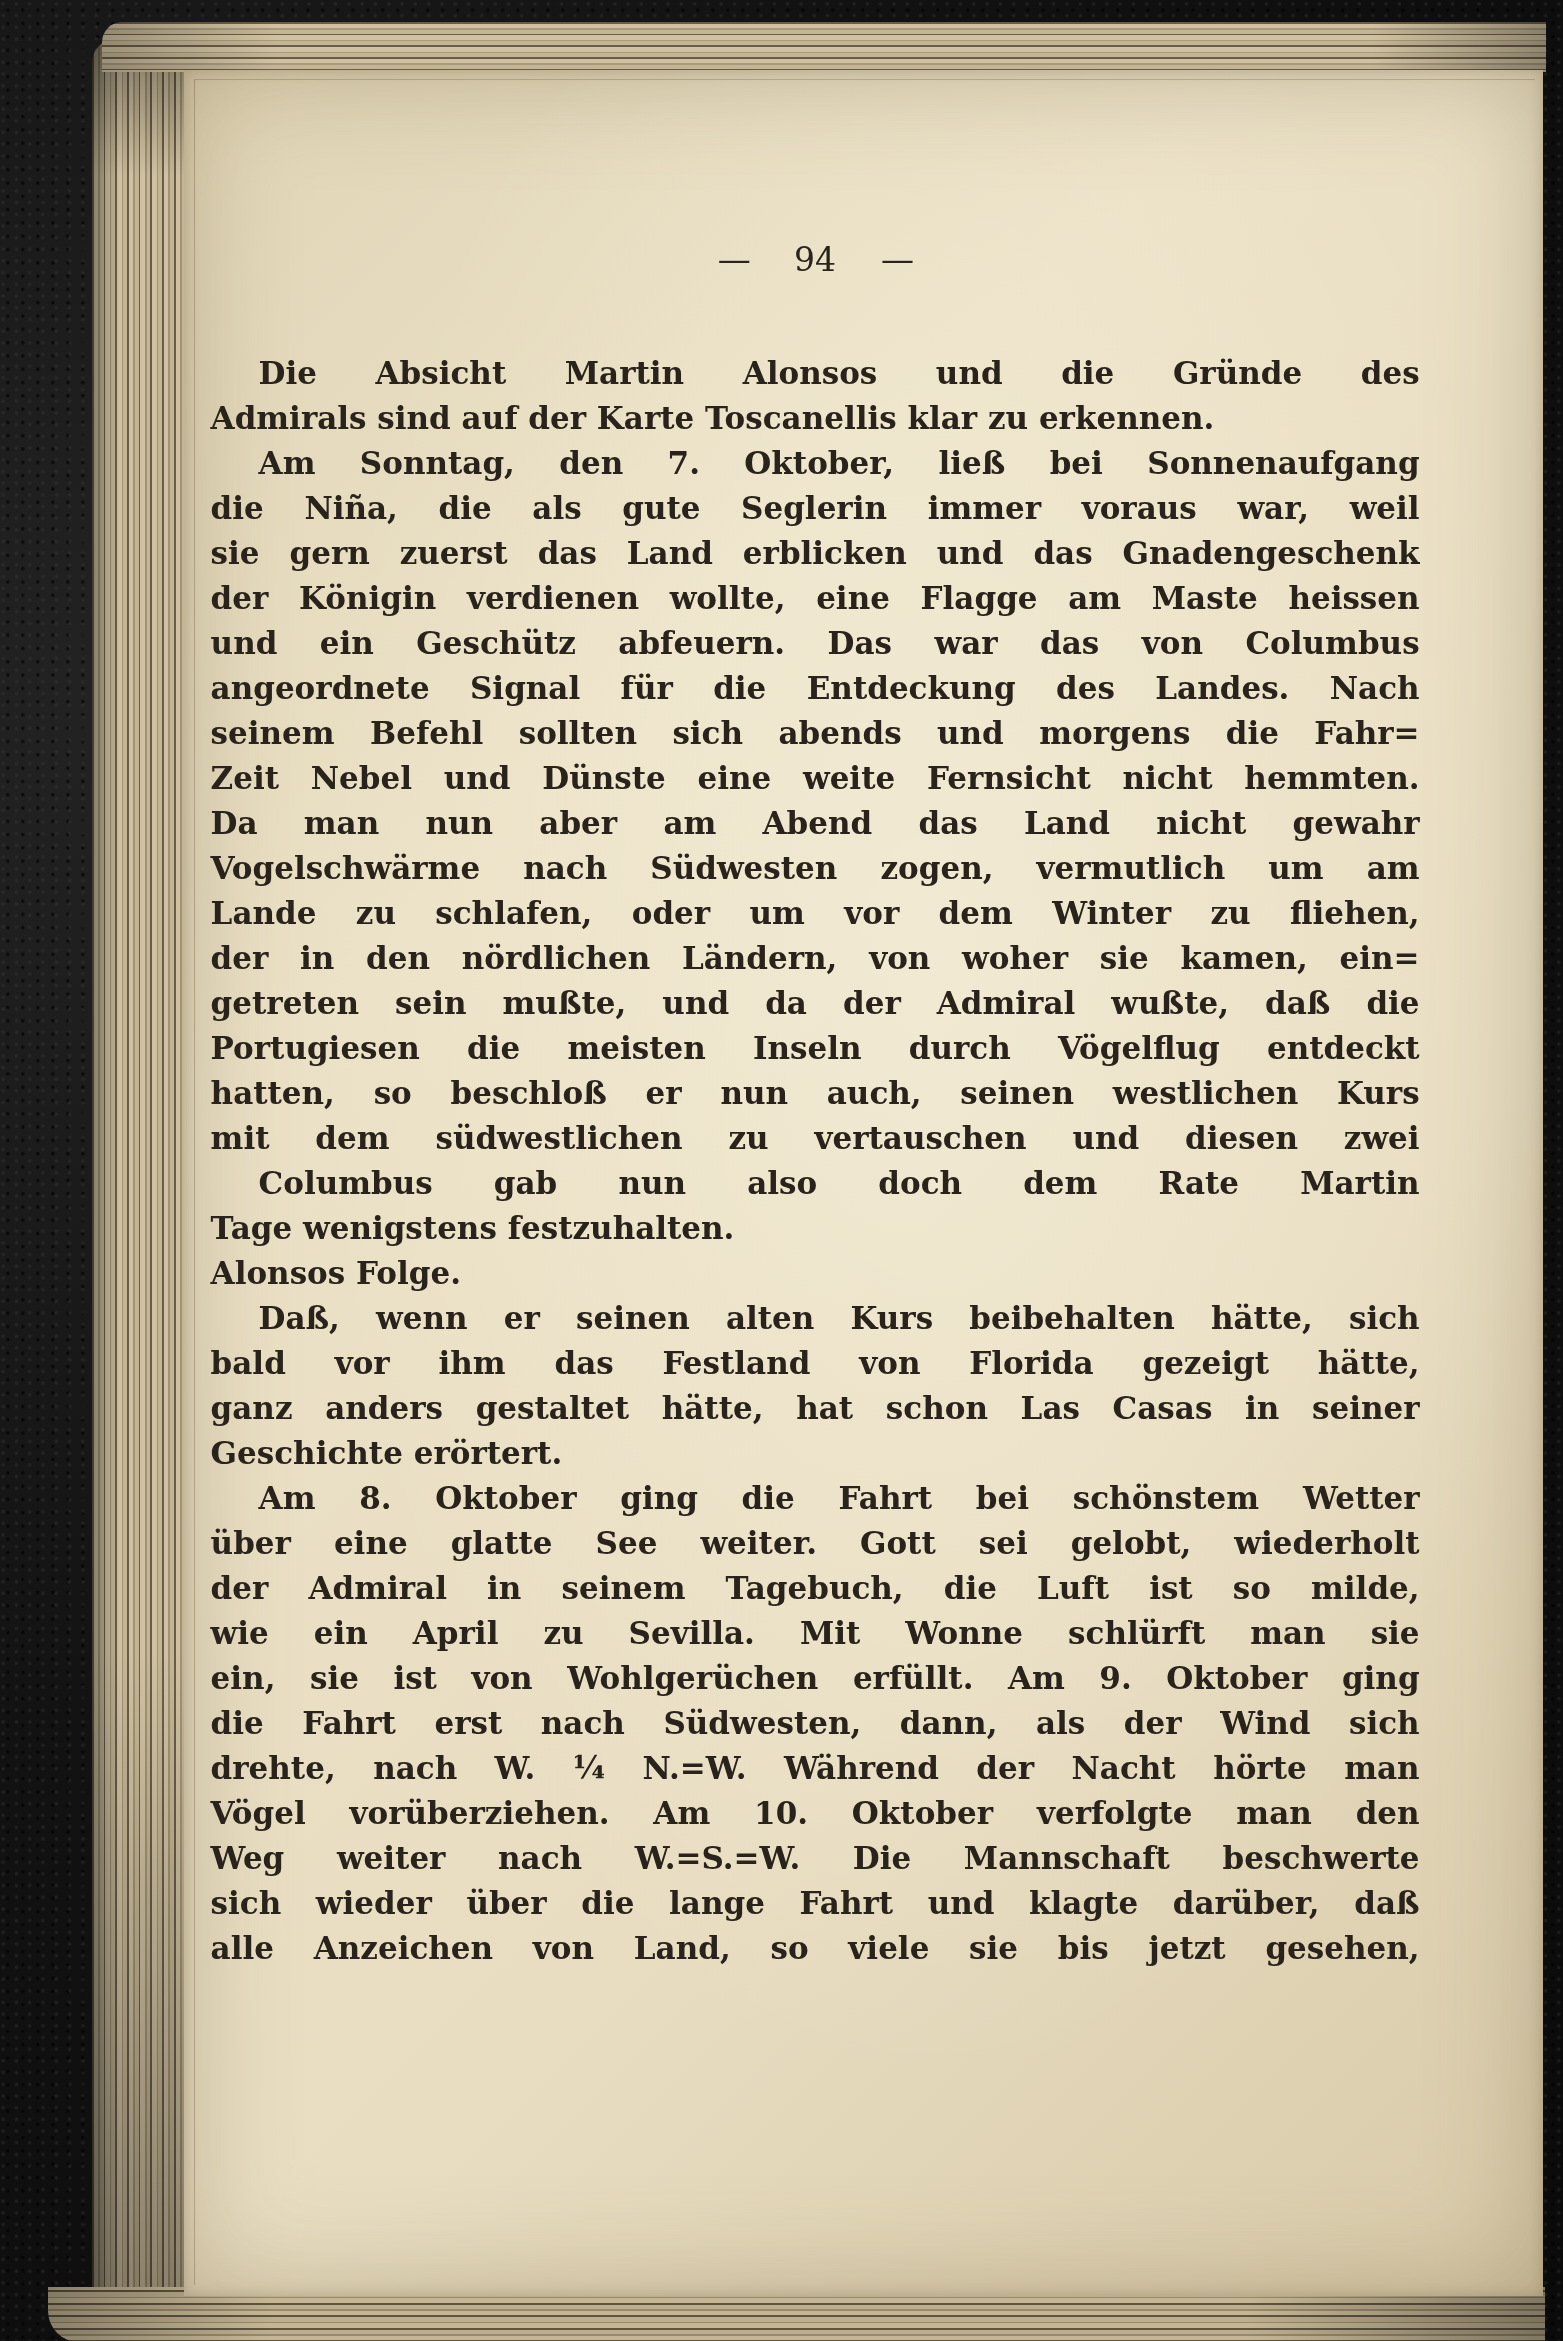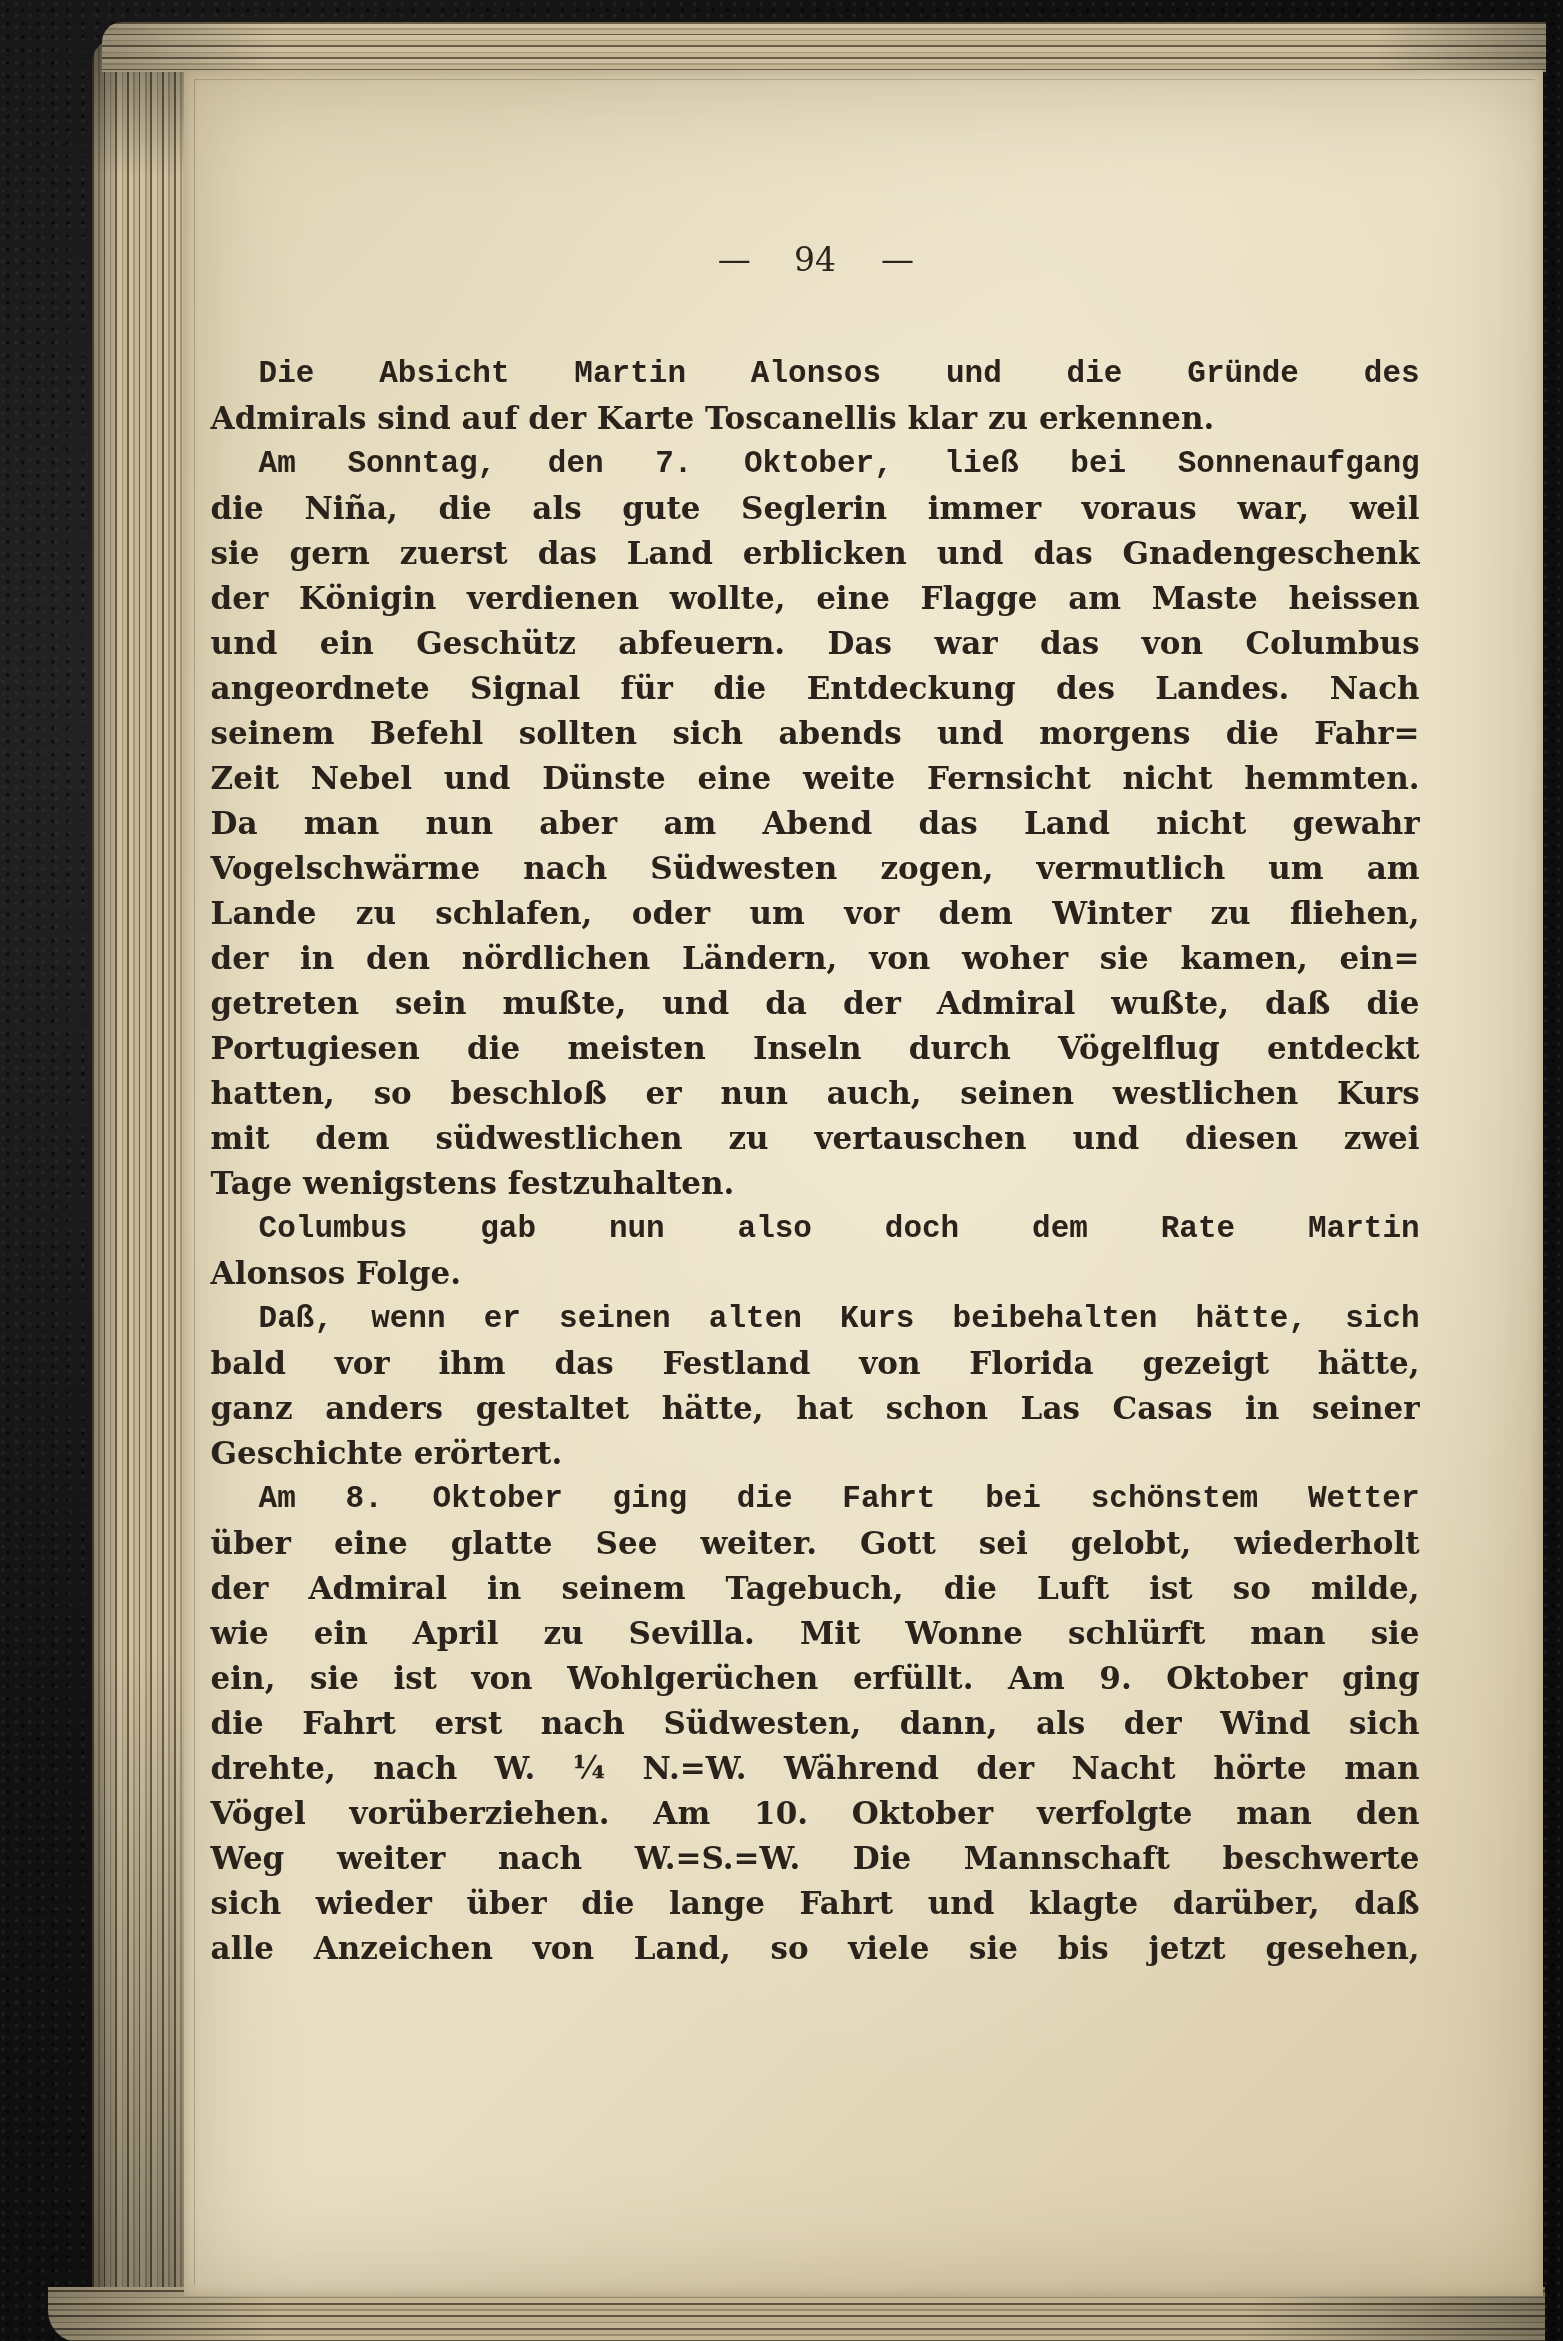--- a/index.html
+++ b/index.html
@@ -61,21 +61,21 @@
     display:flex;justify-content:center;align-items:center;gap:45px;
     font-size:33px;color:#2b241c;
   }
   .page-header .dash{letter-spacing:-1.6px;}
   .page-body{
     position:absolute;left:26.6px;top:281px;width:1209px;
     color:#2a231b;font-size:31px;font-weight:bold;line-height:45px;
   }
   .line{white-space:normal;}
   .line.justify{text-align:justify;text-align-last:justify;}
-  .line.indent{padding-left:48px;font-family:Liberation Mono, monospace;}
+  .line.indent{padding-left:48px;}
 </style>
 </head>
 <body>
 
 <div class="scene">
   <div class="cover"></div>
   <div class="stack-left"></div>
   <div class="stack-top"></div>
   <div class="stack-bottom"></div>
 
@@ -100,22 +100,22 @@
         <div class="line justify">seinem Befehl sollten sich abends und morgens die Fahr=</div>
         <div class="line justify">Zeit Nebel und Dünste eine weite Fernsicht nicht hemmten.</div>
         <div class="line justify">Da man nun aber am Abend das Land nicht gewahr</div>
         <div class="line justify">Vogelschwärme nach Südwesten zogen, vermutlich um am</div>
         <div class="line justify">Lande zu schlafen, oder um vor dem Winter zu fliehen,</div>
         <div class="line justify">der in den nördlichen Ländern, von woher sie kamen, ein=</div>
         <div class="line justify">getreten sein mußte, und da der Admiral wußte, daß die</div>
         <div class="line justify">Portugiesen die meisten Inseln durch Vögelflug entdeckt</div>
         <div class="line justify">hatten, so beschloß er nun auch, seinen westlichen Kurs</div>
         <div class="line justify">mit dem südwestlichen zu vertauschen und diesen zwei</div>
+        <div class="line justify indent">Columbus gab nun also doch dem Rate Martin</div>
         <div class="line">Tage wenigstens festzuhalten.</div>
-        <div class="line justify indent">Columbus gab nun also doch dem Rate Martin</div>
         <div class="line">Alonsos Folge.</div>
         <div class="line justify indent">Daß, wenn er seinen alten Kurs beibehalten hätte, sich</div>
         <div class="line justify">bald vor ihm das Festland von Florida gezeigt hätte,</div>
         <div class="line justify">ganz anders gestaltet hätte, hat schon Las Casas in seiner</div>
         <div class="line">Geschichte erörtert.</div>
         <div class="line justify indent">Am 8. Oktober ging die Fahrt bei schönstem Wetter</div>
         <div class="line justify">über eine glatte See weiter. Gott sei gelobt, wiederholt</div>
         <div class="line justify">der Admiral in seinem Tagebuch, die Luft ist so milde,</div>
         <div class="line justify">wie ein April zu Sevilla. Mit Wonne schlürft man sie</div>
         <div class="line justify">ein, sie ist von Wohlgerüchen erfüllt. Am 9. Oktober ging</div>

